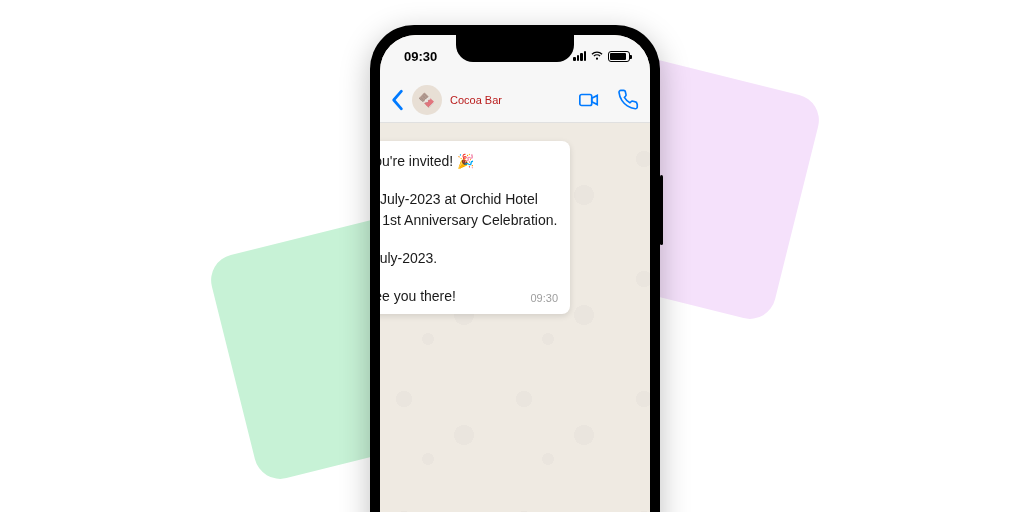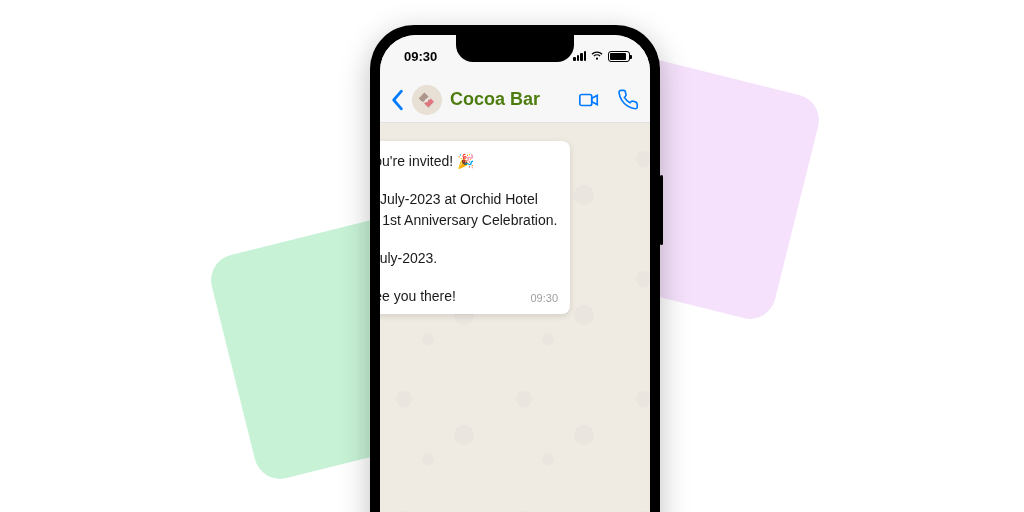--- a/index.html
+++ b/index.html
@@ -103,21 +103,21 @@
     }
     .back-chevron { width: 14px; height: 22px; color: #007aff; flex-shrink:0; }
     .avatar {
       width: 30px; height: 30px;
       border-radius: 50%;
       background: #e8dfd5;
       display:flex; align-items:center; justify-content:center;
       flex-shrink:0;
     }
     .avatar-inner { font-size: 14px; opacity:0.5; }
-    .contact-name { font-weight: 700; font-size: 18px; color: #4d7c0f; flex: 1; }
+    .contact-name { font-weight: 400; font-size: 11px; color: #b91c1c; flex: 1; }
     .header-actions { display:flex; gap: 18px; color:#007aff; }
     .header-icon { width: 22px; height: 22px; }
 
     .chat-body {
       position: relative;
       height: calc(100% - 88px);
       background: #efeae2;
       background-image:
         radial-gradient(circle at 20% 30%, rgba(0,0,0,0.02) 8px, transparent 8px),
         radial-gradient(circle at 70% 60%, rgba(0,0,0,0.02) 10px, transparent 10px),

